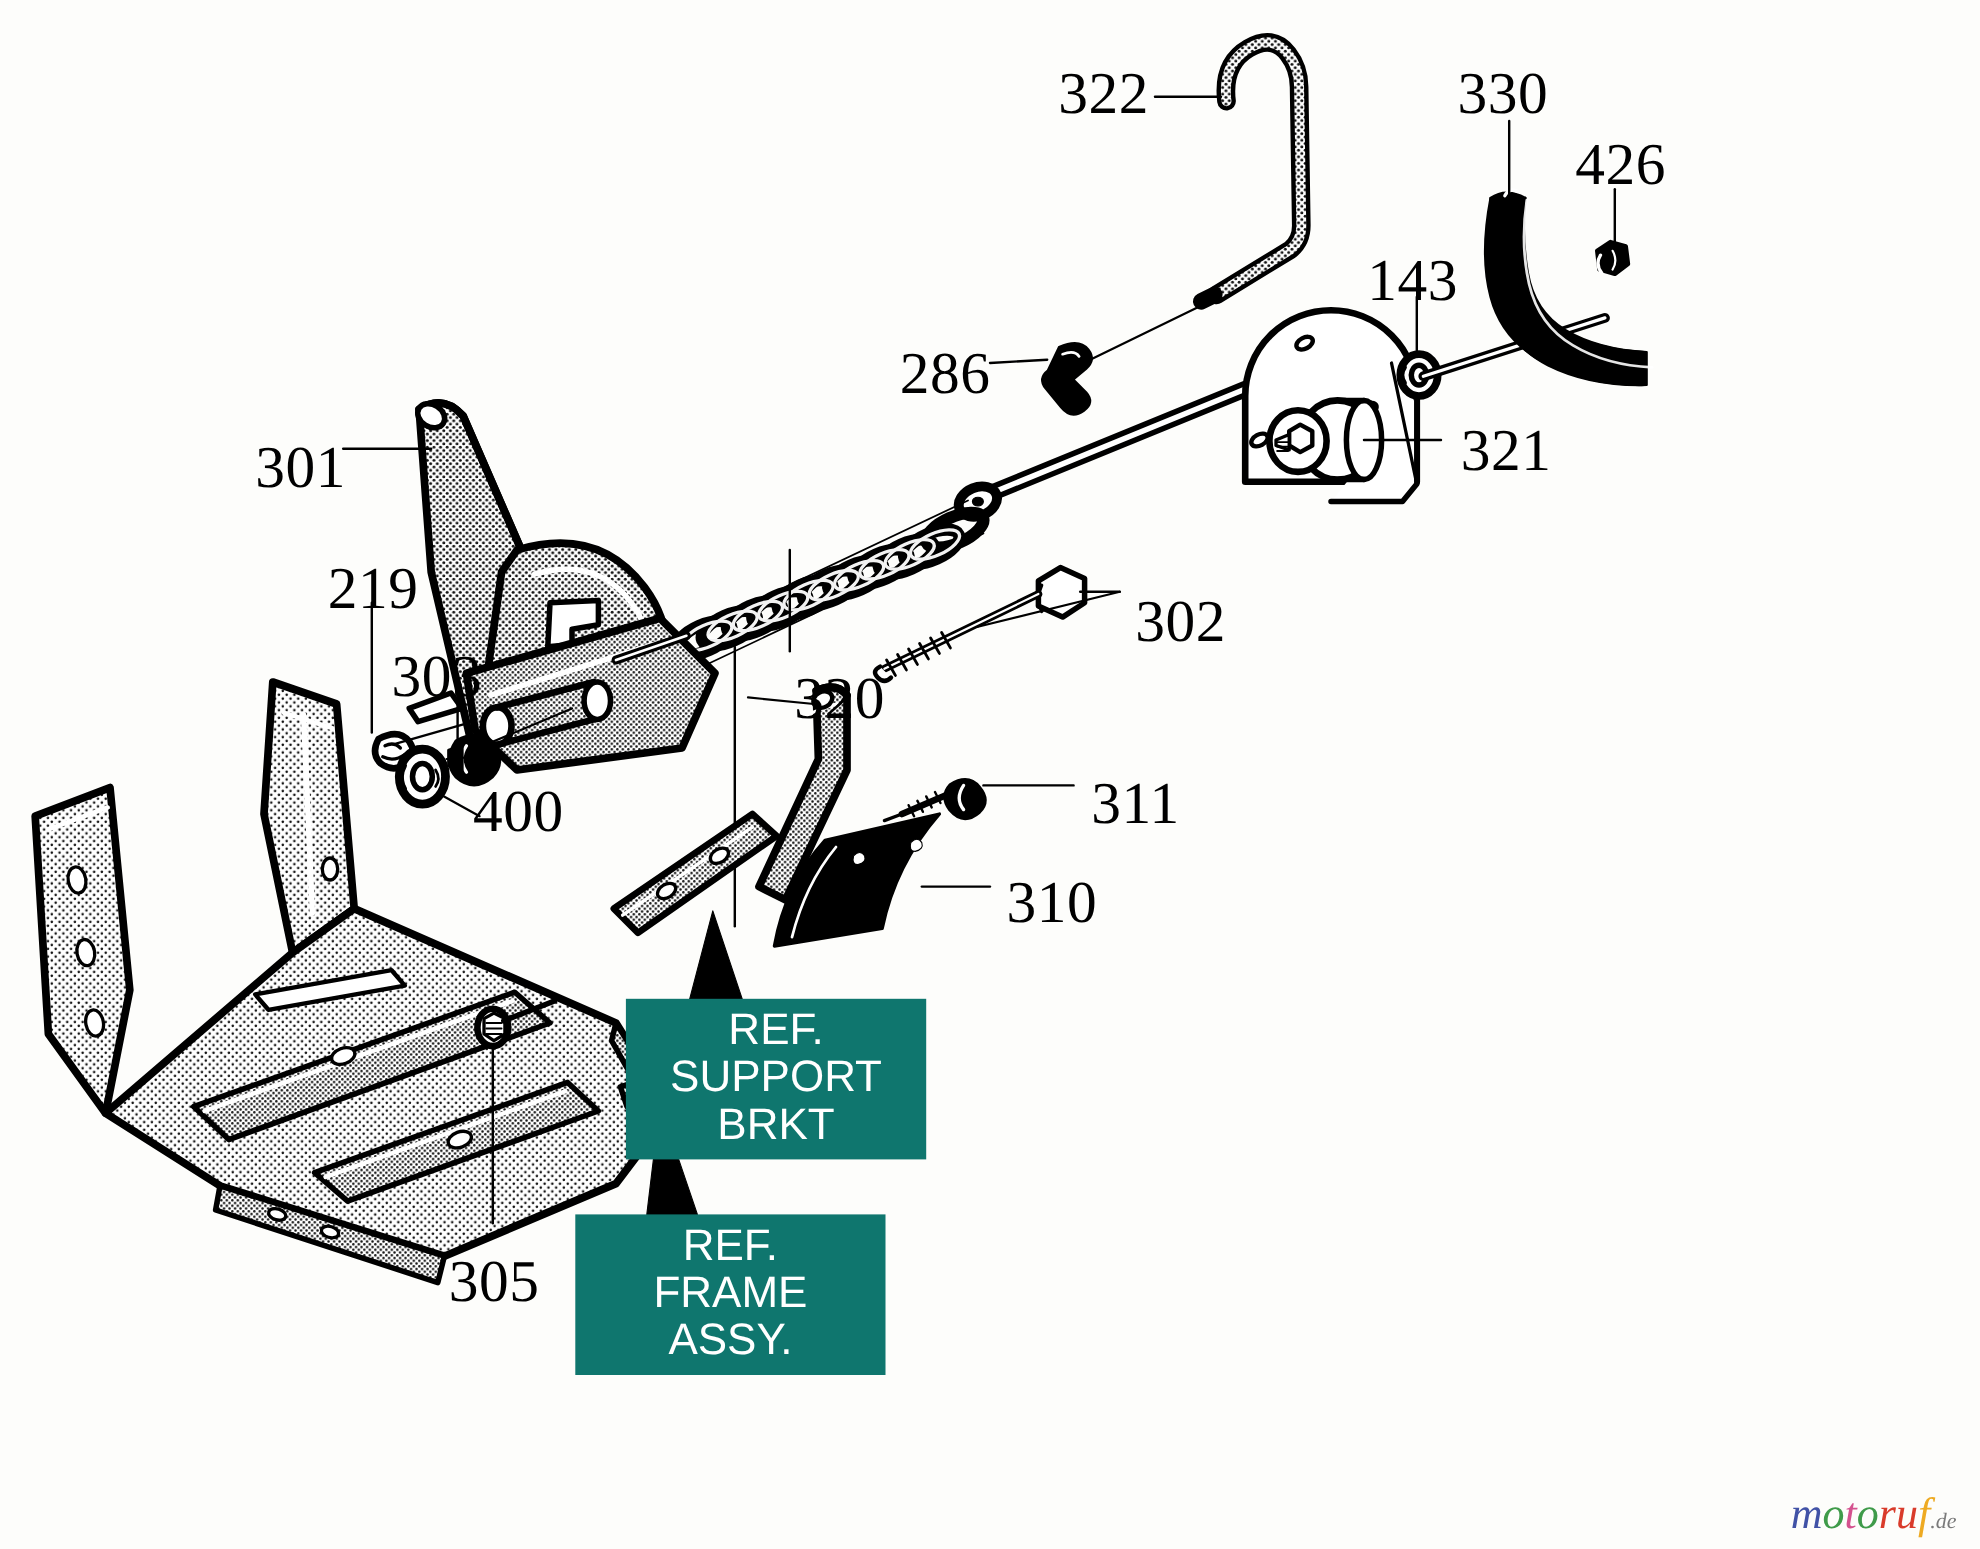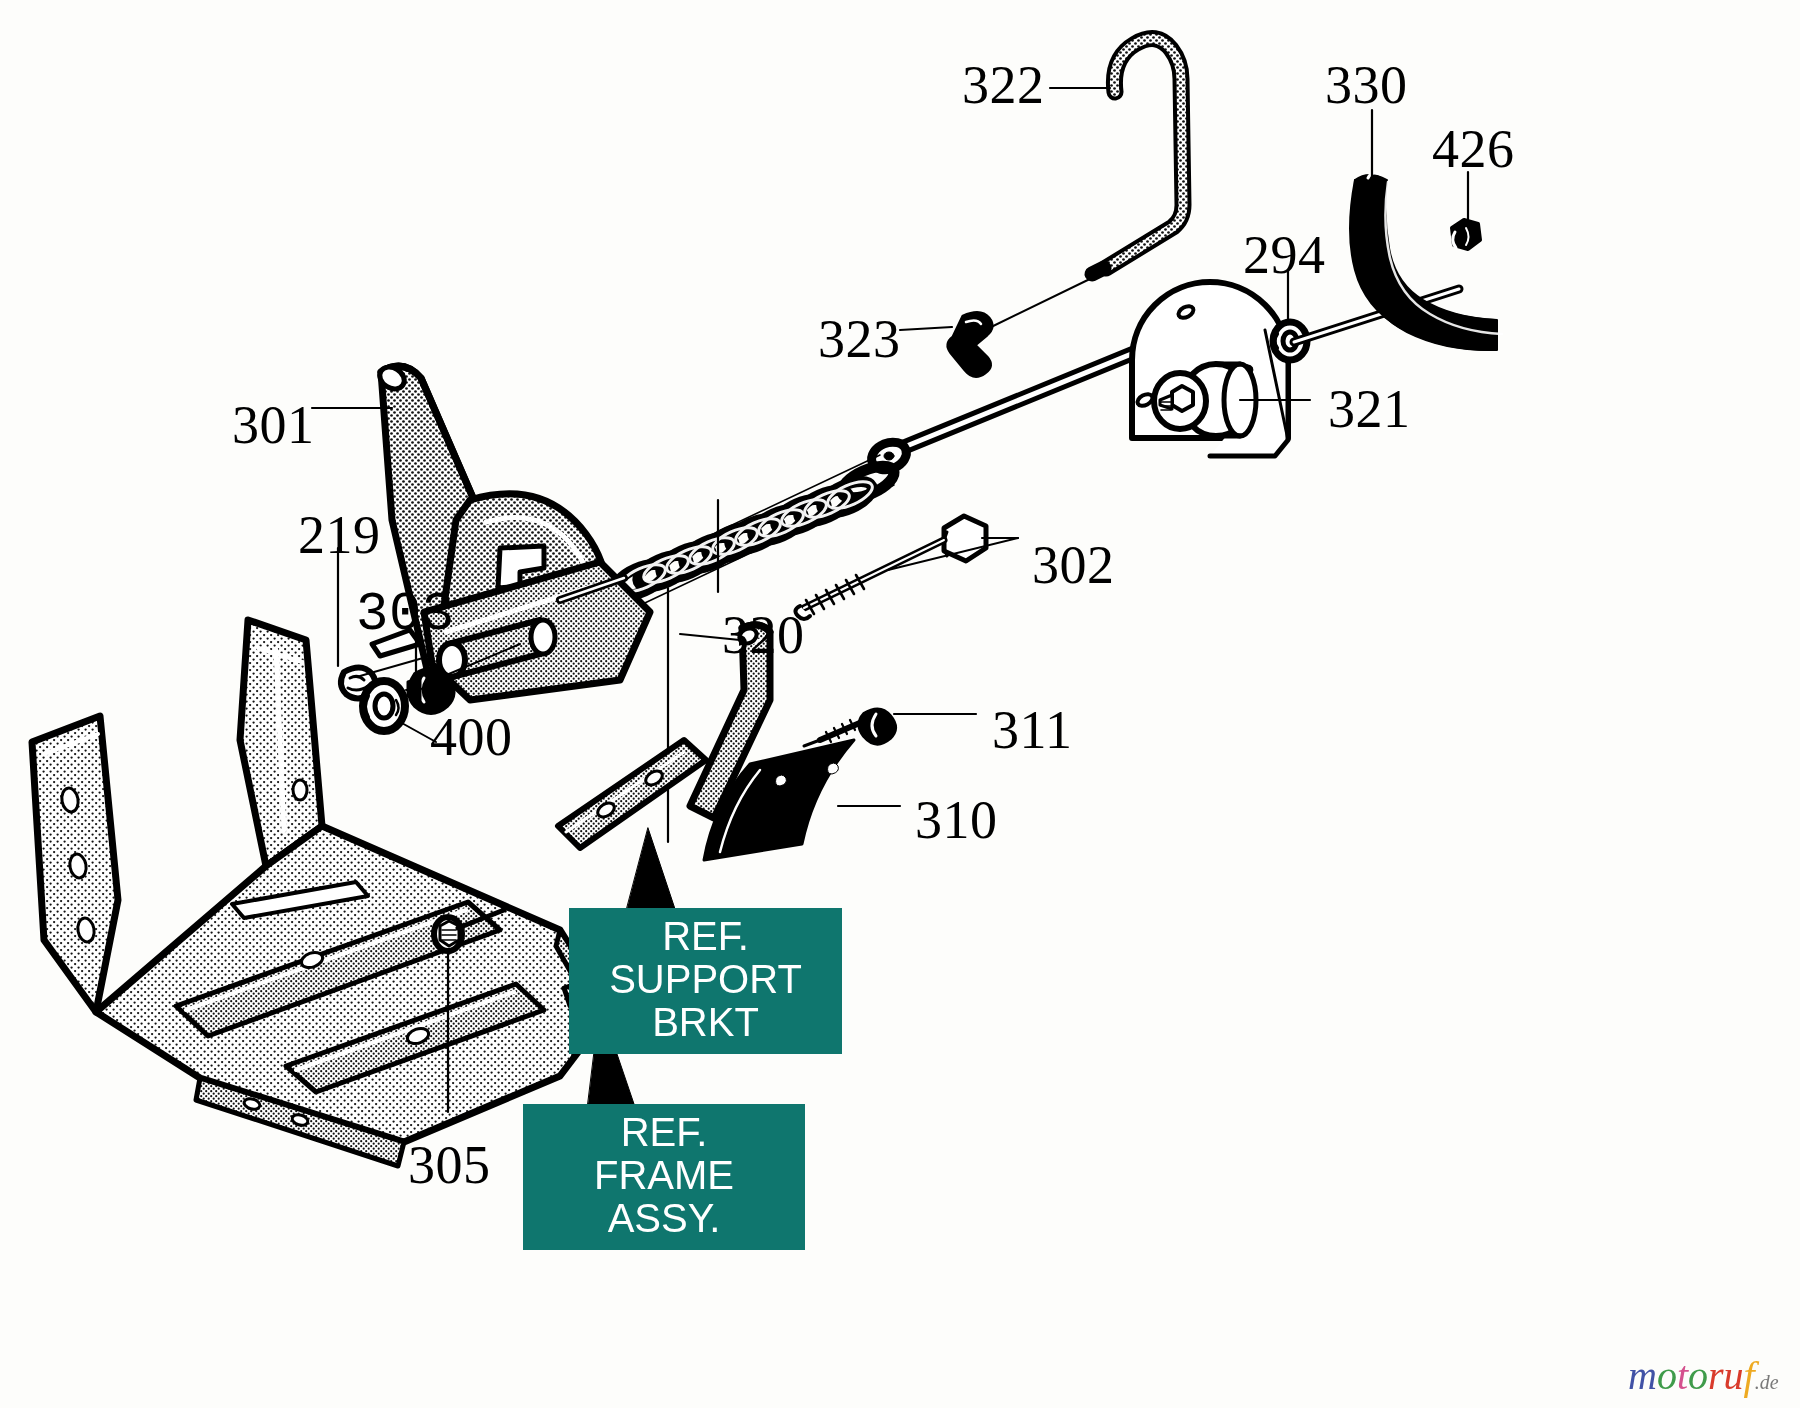--- a/index.html
+++ b/index.html
@@ -367,27 +367,27 @@
 
       <path d="M648 828 L676 912 L626 912 Z" fill="#000"></path>
       <path d="M600 1004 L634 1104 L588 1104 Z" fill="#000"></path>
 
     </g>
   </svg>
 
   <div class="callout" style="left:962px;top:58px;">322</div>
   <div class="callout" style="left:1325px;top:58px;">330</div>
   <div class="callout" style="left:1432px;top:122px;">426</div>
-  <div class="callout" style="left:1243px;top:228px;">294</div>
-  <div class="callout" style="left:818px;top:312px;">323</div>
+  <div class="callout" style="left:1243px;top:228px;">143</div>
+  <div class="callout" style="left:818px;top:312px;">286</div>
   <div class="callout" style="left:1328px;top:382px;">321</div>
   <div class="callout" style="left:232px;top:398px;">301</div>
   <div class="callout" style="left:298px;top:508px;">219</div>
   <div class="callout" style="left:1032px;top:538px;">302</div>
-  <div class="callout" style="left:356px;top:588px;font-family:Liberation Mono, monospace;">303</div>
+  <div class="callout" style="left:356px;top:588px;">303</div>
   <div class="callout" style="left:678px;top:608px;margin-left:44px;">320</div>
   <div class="callout" style="left:430px;top:710px;">400</div>
   <div class="callout" style="left:992px;top:703px;">311</div>
   <div class="callout" style="left:915px;top:793px;">310</div>
   <div class="callout" style="left:408px;top:1138px;">305</div>
 
   <div class="reflabel" style="left:569px;top:908px;width:245px;">REF.
 SUPPORT BRKT</div>
   <div class="reflabel" style="left:523px;top:1104px;width:254px;">REF.
 FRAME ASSY.</div>

